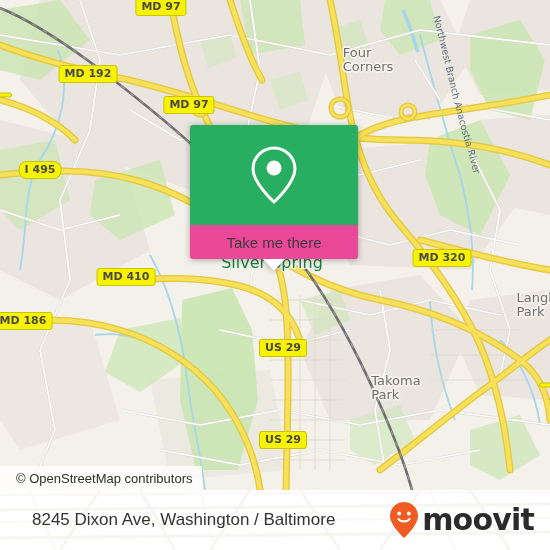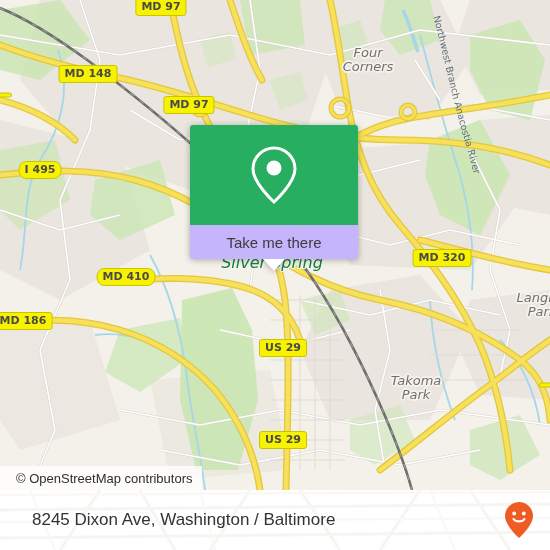--- a/index.html
+++ b/index.html
@@ -35,27 +35,25 @@
     display: block;
   }
 
   
   .place-label {
     position: absolute;
     color: #72706e;
     font-family: "DejaVu Sans", sans-serif;
     font-size: 13px;
     line-height: 14px;
-    text-align: center;
     white-space: pre;
     text-shadow:
       1.6px 0 #f6f3ed, -1.6px 0 #f6f3ed, 0 1.6px #f6f3ed, 0 -1.6px #f6f3ed,
       1.1px 1.1px #f6f3ed, -1.1px 1.1px #f6f3ed, 1.1px -1.1px #f6f3ed, -1.1px -1.1px #f6f3ed;
     pointer-events: none;
-    font-style: italic;
   }
   .place-label.big {
     font-size: 16px;
     line-height: 17px;
     color: #15803d;
   }
 
   
   .shield {
     position: absolute;
@@ -100,21 +98,21 @@
     height: 100px;
     background: #27ae60;
     border-radius: 3px 3px 0 0;
     display: flex;
     align-items: center;
     justify-content: center;
   }
   #callout-head svg { display: block; }
   #callout-button {
     height: 34px;
-    background: #c4b5fd;
+    background: #ec4899;
     border-radius: 0 0 3px 3px;
     display: flex;
     align-items: center;
     justify-content: center;
     color: #3b3b3b;
     font-family: "Liberation Sans", sans-serif;
     font-size: 15px;
     cursor: pointer;
   }
   #callout-tail {
@@ -321,31 +319,31 @@
         <path id="riverpath" d="M432,12 C444,55 452,100 466,145 C476,180 484,215 492,250" fill="none"></path>
       </defs>
       <text font-family="DejaVu Sans, sans-serif" font-size="9.5" fill="#63707e">
         <textPath href="#riverpath" startOffset="2%" id="river-textpath">Northwest Branch Anacostia River</textPath>
       </text>
     </svg>
 
     <div class="place-label" style="left:368px; top:60px; transform:translate(-50%,-50%);">Four
 Corners</div>
     <div class="place-label big" style="left:272px; top:262px; transform:translate(-50%,-50%);">Silver Spring</div>
-    <div class="place-label" style="left:416px; top:388px; transform:translate(-50%,-50%);">Takoma
+    <div class="place-label" style="left:396px; top:388px; transform:translate(-50%,-50%);">Takoma
 Park</div>
     <div class="place-label" style="left:542px; top:305px; transform:translate(-50%,-50%);">Langley
 Park</div>
 
     <div class="shield" style="left:161px; top:7px;">MD 97</div>
-    <div class="shield" style="left:88px; top:74px;">MD 148</div>
+    <div class="shield" style="left:88px; top:74px;">MD 192</div>
     <div class="shield" style="left:189px; top:105px;">MD 97</div>
     <div class="shield" style="left:2px; top:95px; width:14px; padding:1px 2px 2px 2px;"></div>
     <div class="shield" style="left:40px; top:170px;border-radius:8px;">I 495</div>
-    <div class="shield" style="left:126px; top:277px;border-radius:8px;">MD 410</div>
+    <div class="shield" style="left:126px; top:277px;">MD 410</div>
     <div class="shield" style="left:23px; top:321px;">MD 186</div>
     <div class="shield" style="left:405px; top:258px;margin-left:37px;">MD 320</div>
     <div class="shield" style="left:283px; top:348px;">US 29</div>
     <div class="shield" style="left:283px; top:440px;">US 29</div>
     <div class="shield" style="left:548px; top:385px; width:12px; padding:1px 2px 2px 2px;"></div>
 
     <div id="attribution">© OpenStreetMap contributors</div>
 
     <div id="callout">
       <div id="callout-head">
@@ -372,17 +370,18 @@
     </svg>
     <div id="footer-inner">
       <div id="footer-title">8245 Dixon Ave, Washington / Baltimore</div>
       <div id="brand">
         <svg width="30" height="38" viewBox="0 0 30 38">
           <path d="M15,1 C7.3,1 1,7.3 1,15 C1,24.5 15,37 15,37 C15,37 29,24.5 29,15 C29,7.3 22.7,1 15,1 Z" fill="#ef5c23"></path>
           <circle cx="10.2" cy="12.5" r="1.9" fill="#ffffff"></circle>
           <circle cx="19.8" cy="12.5" r="1.9" fill="#ffffff"></circle>
           <path d="M9.5,18 C11.5,21.2 18.5,21.2 20.5,18" fill="none" stroke="#ffffff" stroke-width="2.1" stroke-linecap="round"></path>
         </svg>
+        <span id="brand-word">moovit</span>
       </div>
     </div>
   </div>
 
 </div>
 
 </body></html>

